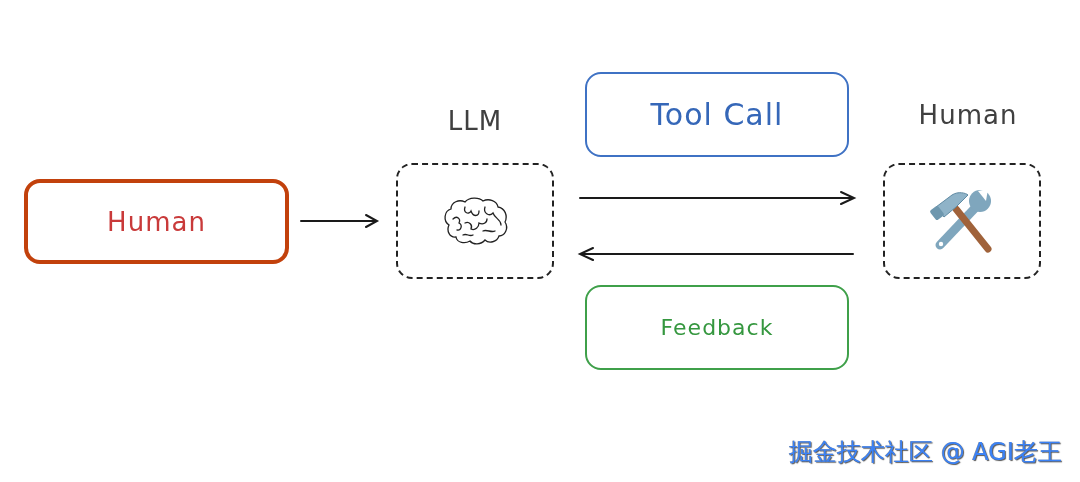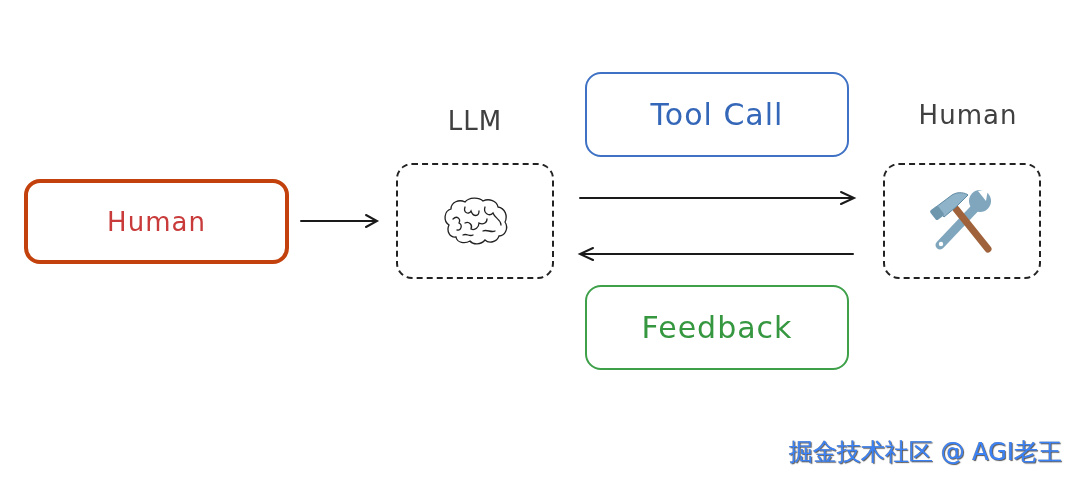--- a/index.html
+++ b/index.html
@@ -6,21 +6,21 @@
   body { width: 1080px; height: 482px; position: relative; overflow: hidden;
          font-family: "DejaVu Sans", sans-serif; }
   .box { position: absolute; box-sizing: border-box; border-radius: 16px;
          display: flex; align-items: center; justify-content: center; }
   .hand { font-family: "DejaVu Sans", sans-serif; letter-spacing: 1px; }
   #human-box { left: 24px; top: 179px; width: 265px; height: 85px; border: 4px solid #c2410c; }
   #human-box span { color: #c93a3a; font-size: 26px; }
   #toolcall-box { left: 585px; top: 72px; width: 264px; height: 85px; border: 2px solid #3f72c4; }
   #toolcall-box span { color: #3567b8; font-size: 30px; }
   #feedback-box { left: 585px; top: 285px; width: 264px; height: 85px; border: 2px solid #3fa04a; }
-  #feedback-box span { color: #35973f; font-size: 30px; }
+  #feedback-box span { color: #35973f; font-size: 22px; }
   .dashed { position: absolute; box-sizing: border-box; border: 2px dashed #222; border-radius: 16px;
             display: flex; align-items: center; justify-content: center; }
   #llm-box { left: 396px; top: 163px; width: 158px; height: 116px; }
   #tool-box { left: 883px; top: 163px; width: 158px; height: 116px; }
   .label { position: absolute; color: #404040; font-size: 26px; text-align: center; }
   #llm-label { left: 396px; top: 106px; width: 158px; }
   #tool-label { left: 883px; top: 100px; width: 170px; }
   svg.arrows { position: absolute; left: 0; top: 0; }
   #watermark { position: absolute; right: 18px; top: 436px; font-size: 24px; color: #3b82f6;
                text-shadow: 1px 1px 1px #555, -0.5px -0.5px 0 #999; }

